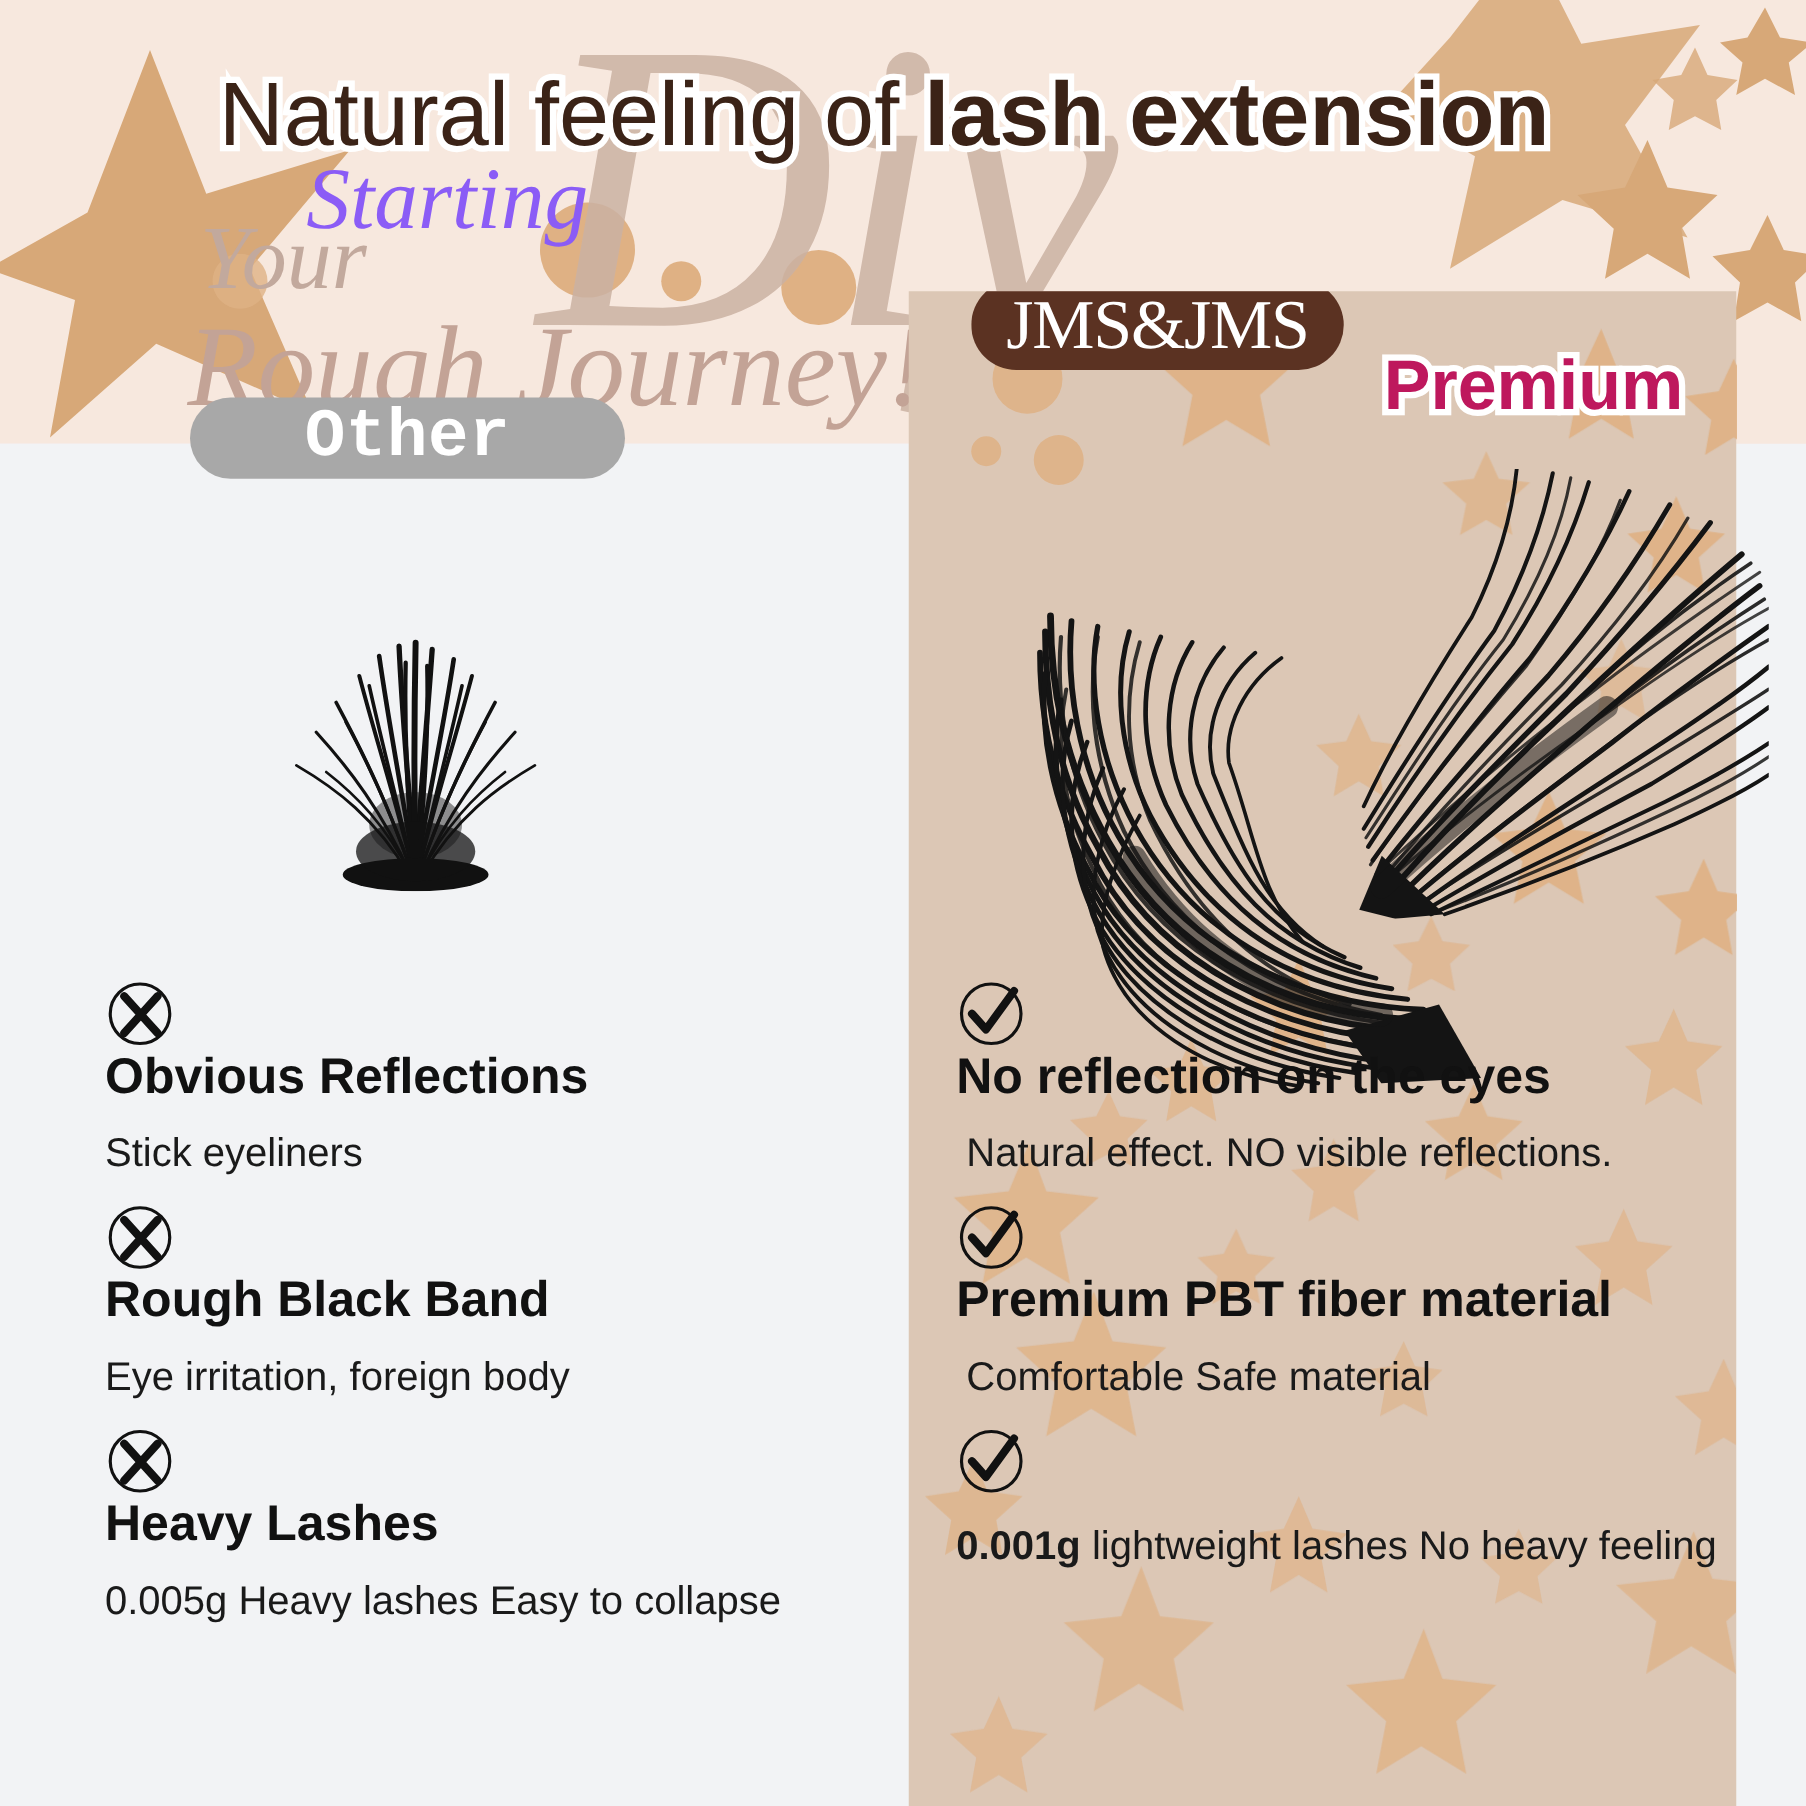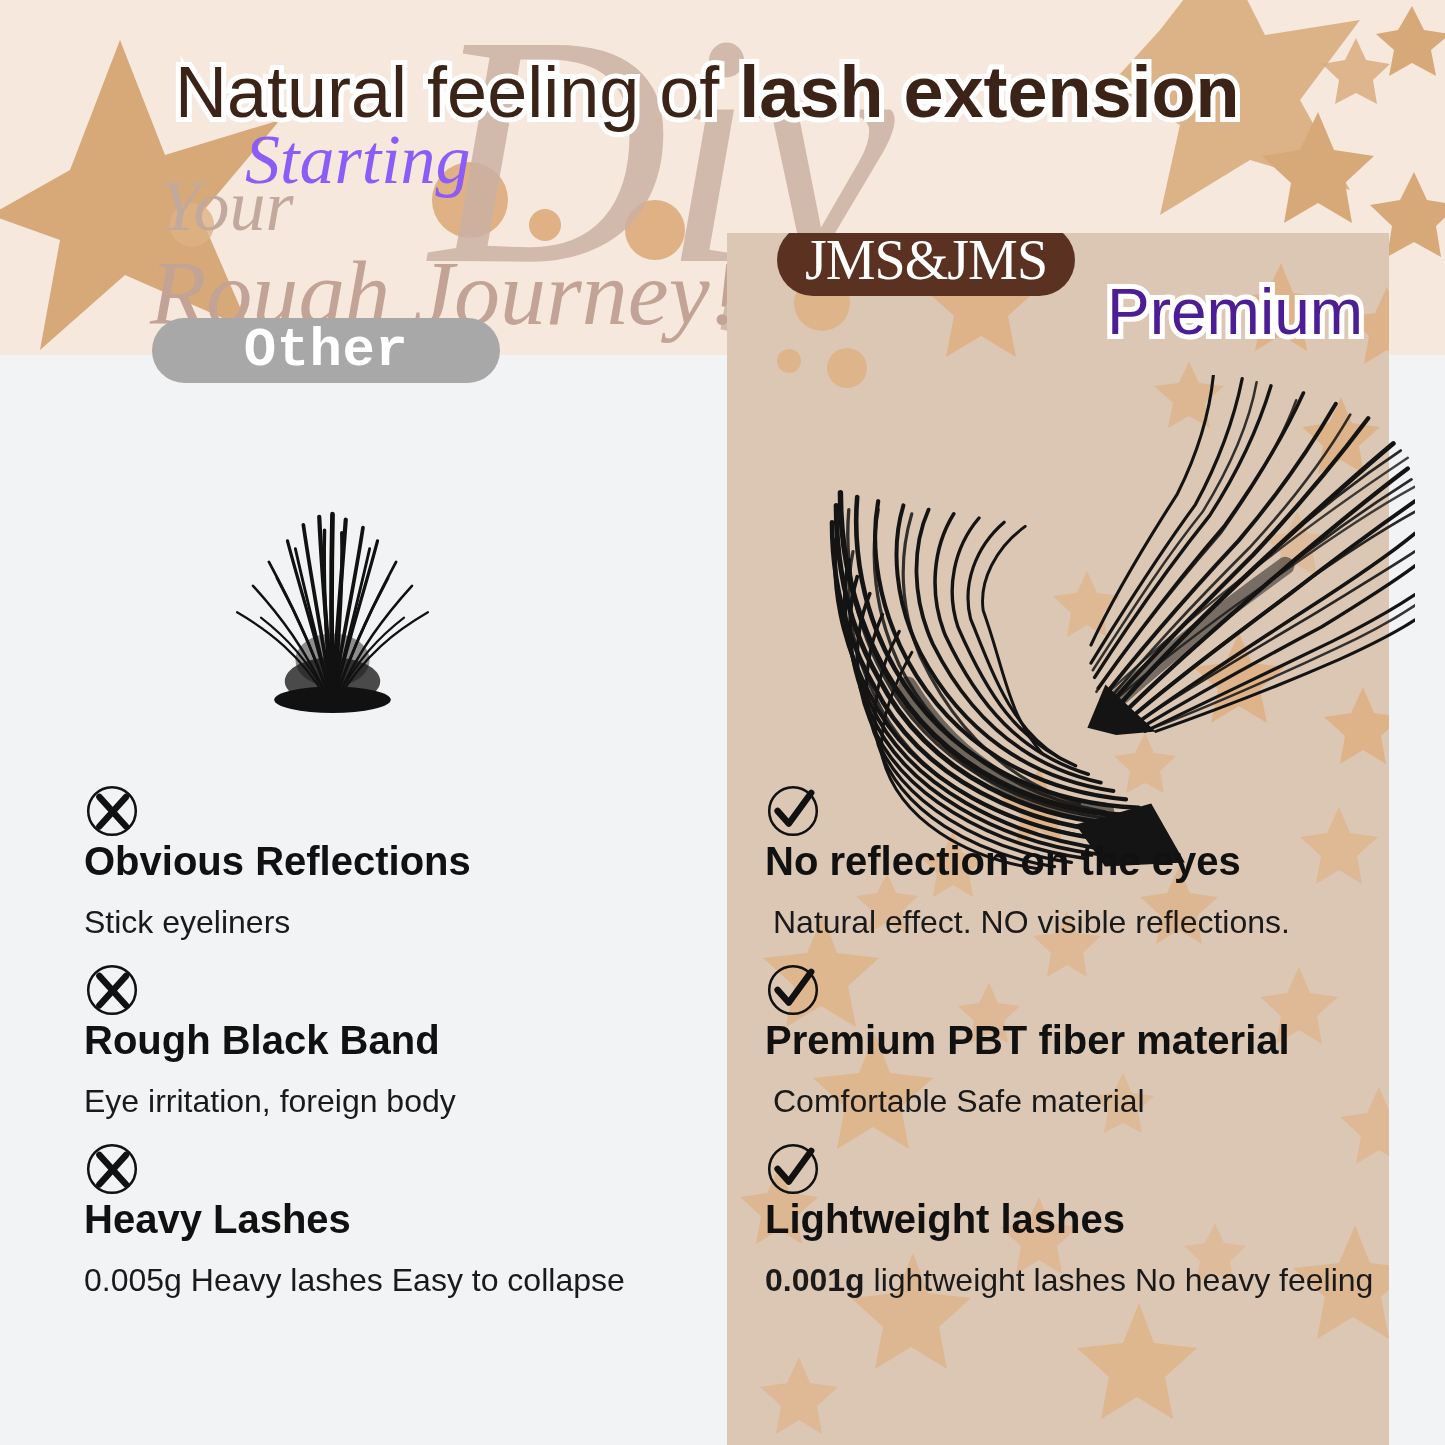--- a/index.html
+++ b/index.html
@@ -58,21 +58,21 @@
 
   .logo-pill{
     position:absolute;left:50px;top:-9px;
     height:72px;padding:0 28px;border-radius:36px;background:#5b3222;
     display:flex;align-items:center;justify-content:center;
     color:#ffffff;font-family:"Liberation Serif", serif;font-size:56px;
     letter-spacing:-1px;white-space:nowrap;z-index:11;
   }
   .premium-word{
     position:absolute;left:380px;top:42px;
-    font-size:64px;font-weight:normal;color:#4c1d95;white-space:nowrap;
+    font-size:56px;font-weight:bold;color:#be185d;white-space:nowrap;
     -webkit-text-stroke:10px #ffffff;paint-order:stroke fill;z-index:11;
   }
 
   
   .feat-list{position:absolute;z-index:12;}
   .feat-list.left{left:84px;top:783px;width:620px;}
   .feat-list.right{left:765px;top:783px;width:670px;}
 
   .feat{margin-bottom:22px;}
   .feat .ico{display:block;width:56px;height:56px;}
@@ -311,19 +311,18 @@
       </svg>
       <div class="f-title">Premium PBT fiber material</div>
       <div class="f-sub">Comfortable   Safe material</div>
     </div>
 
     <div class="feat">
       <svg class="ico" viewBox="0 0 40 40">
         <circle cx="20" cy="20" r="17" fill="none" stroke="#111" stroke-width="1.8"></circle>
         <path d="M9 20 L17 29 L33 7" stroke="#111" stroke-width="4.6" fill="none" stroke-linecap="round" stroke-linejoin="round"></path>
       </svg>
-      <div class="f-title">Lightweight lashes</div>
       <div class="f-sub"><b>0.001g</b><span> lightweight lashes No heavy feeling</span></div>
     </div>
 
   </div>
 
 </div>
 
 </body></html>

